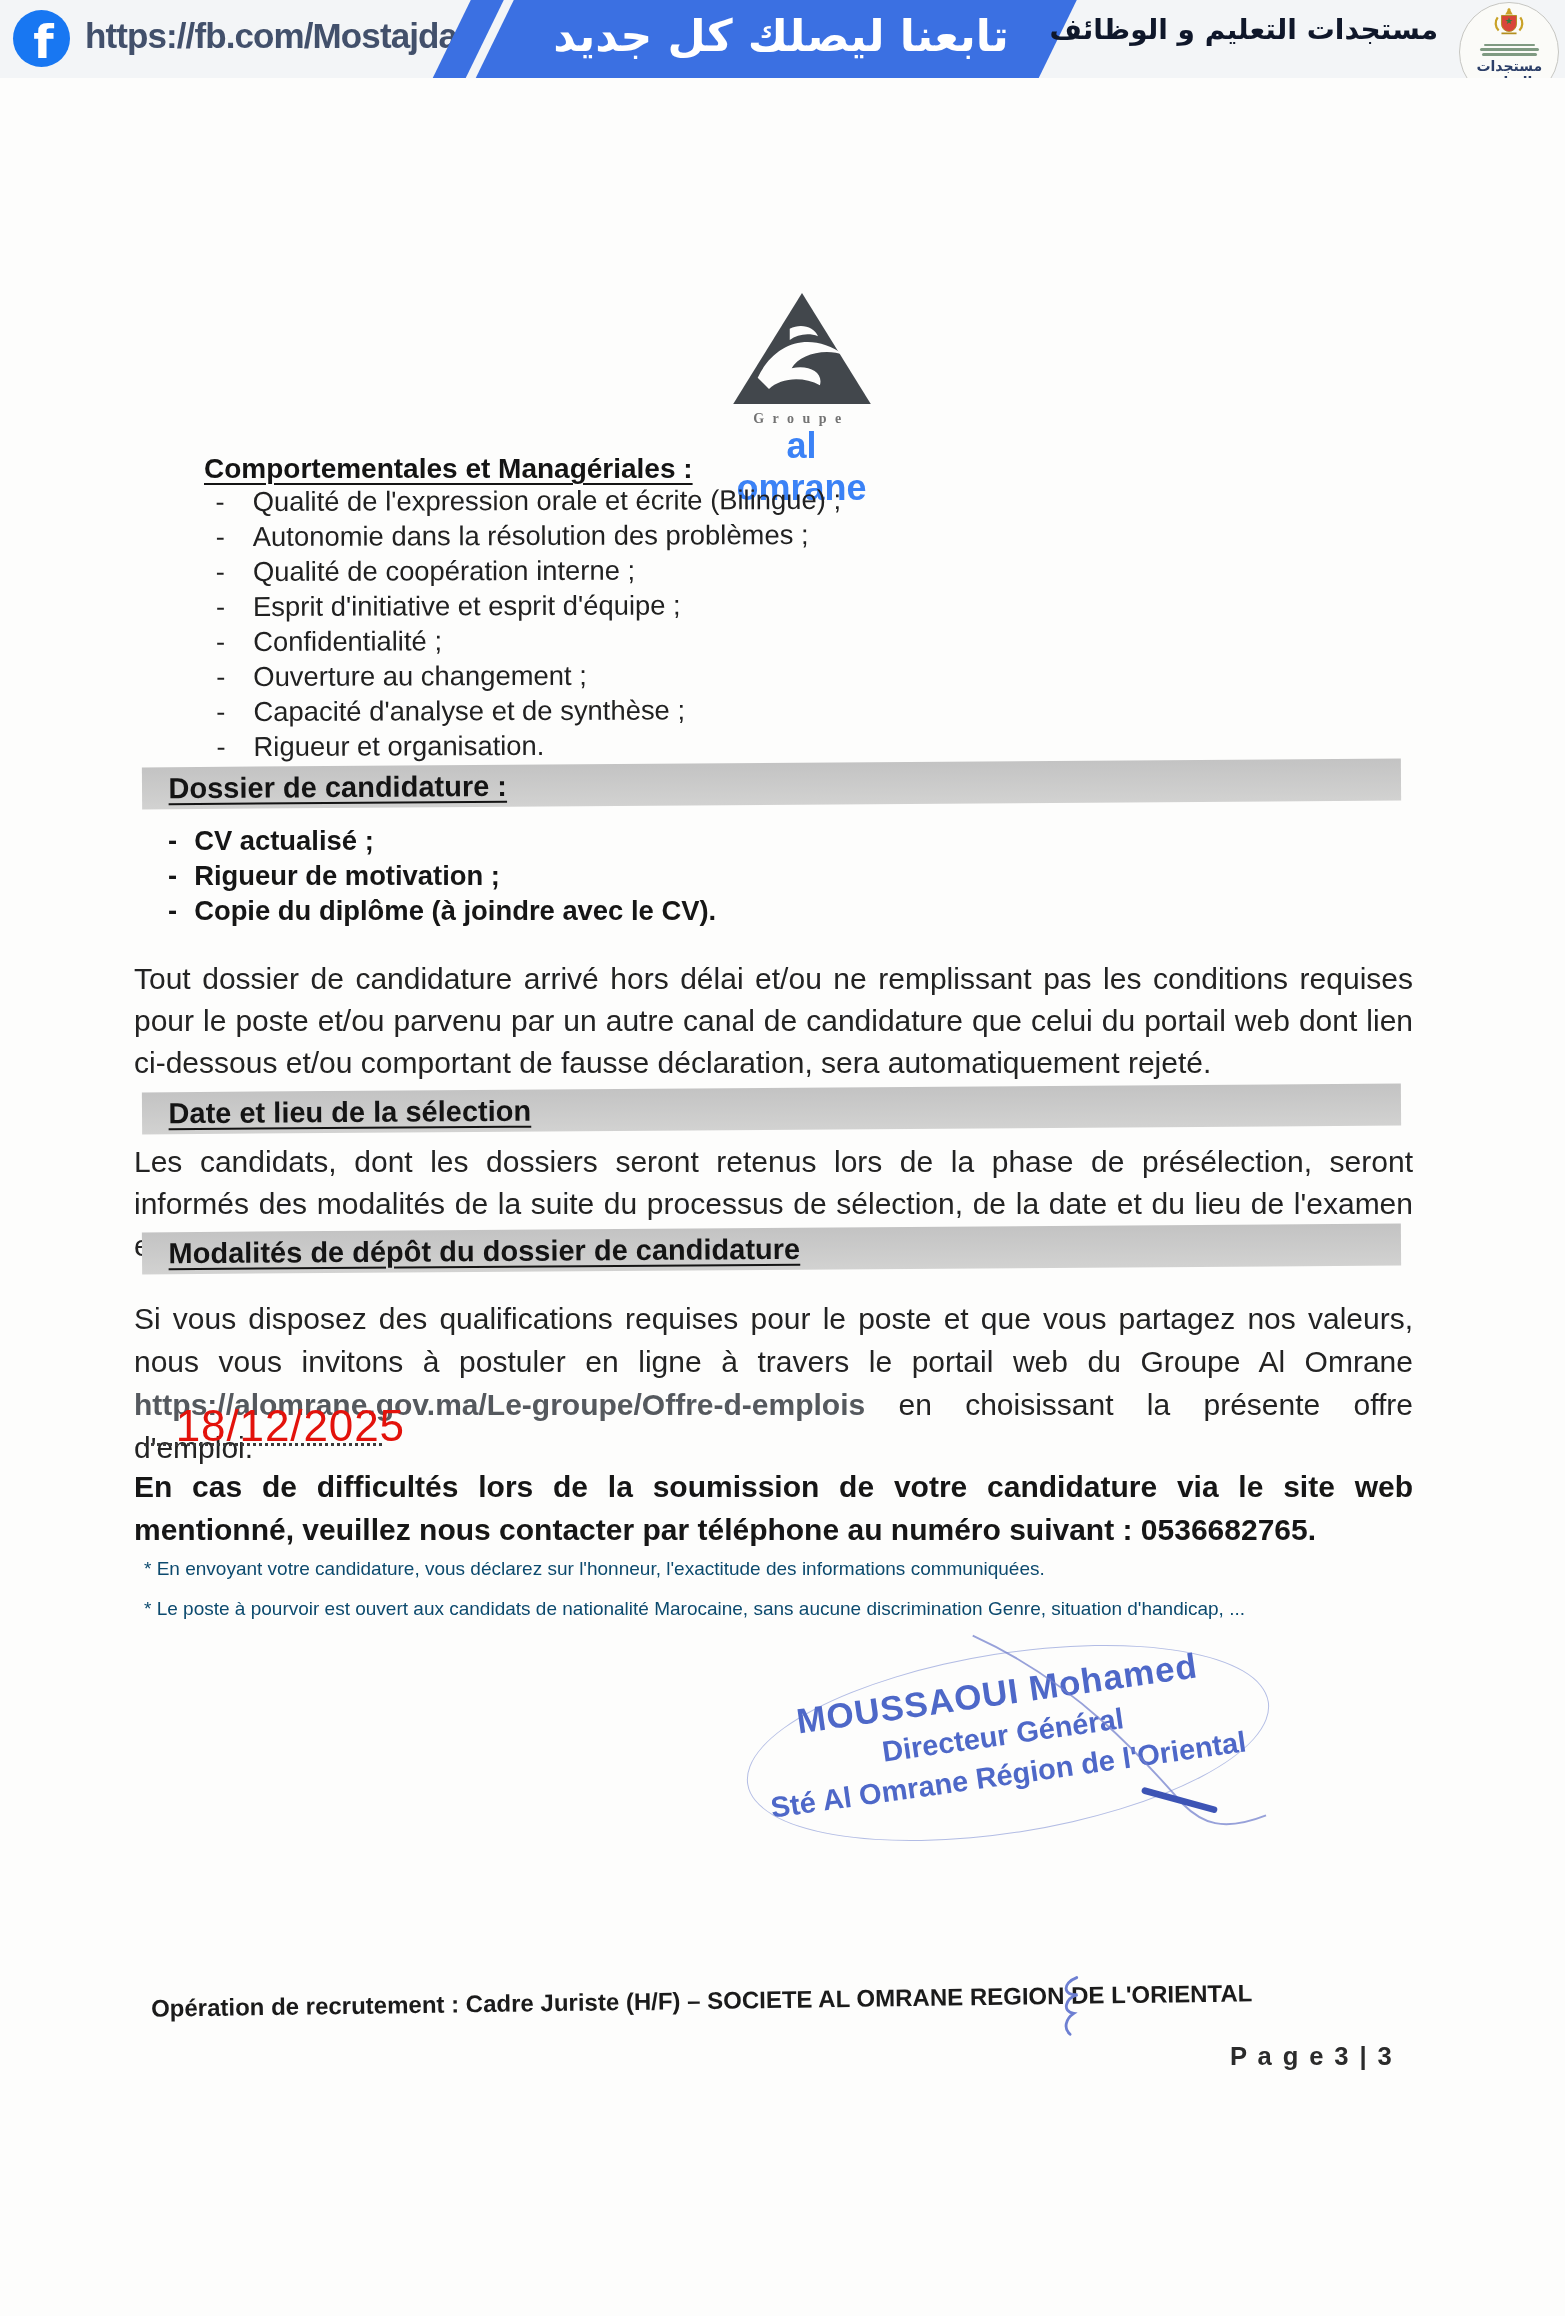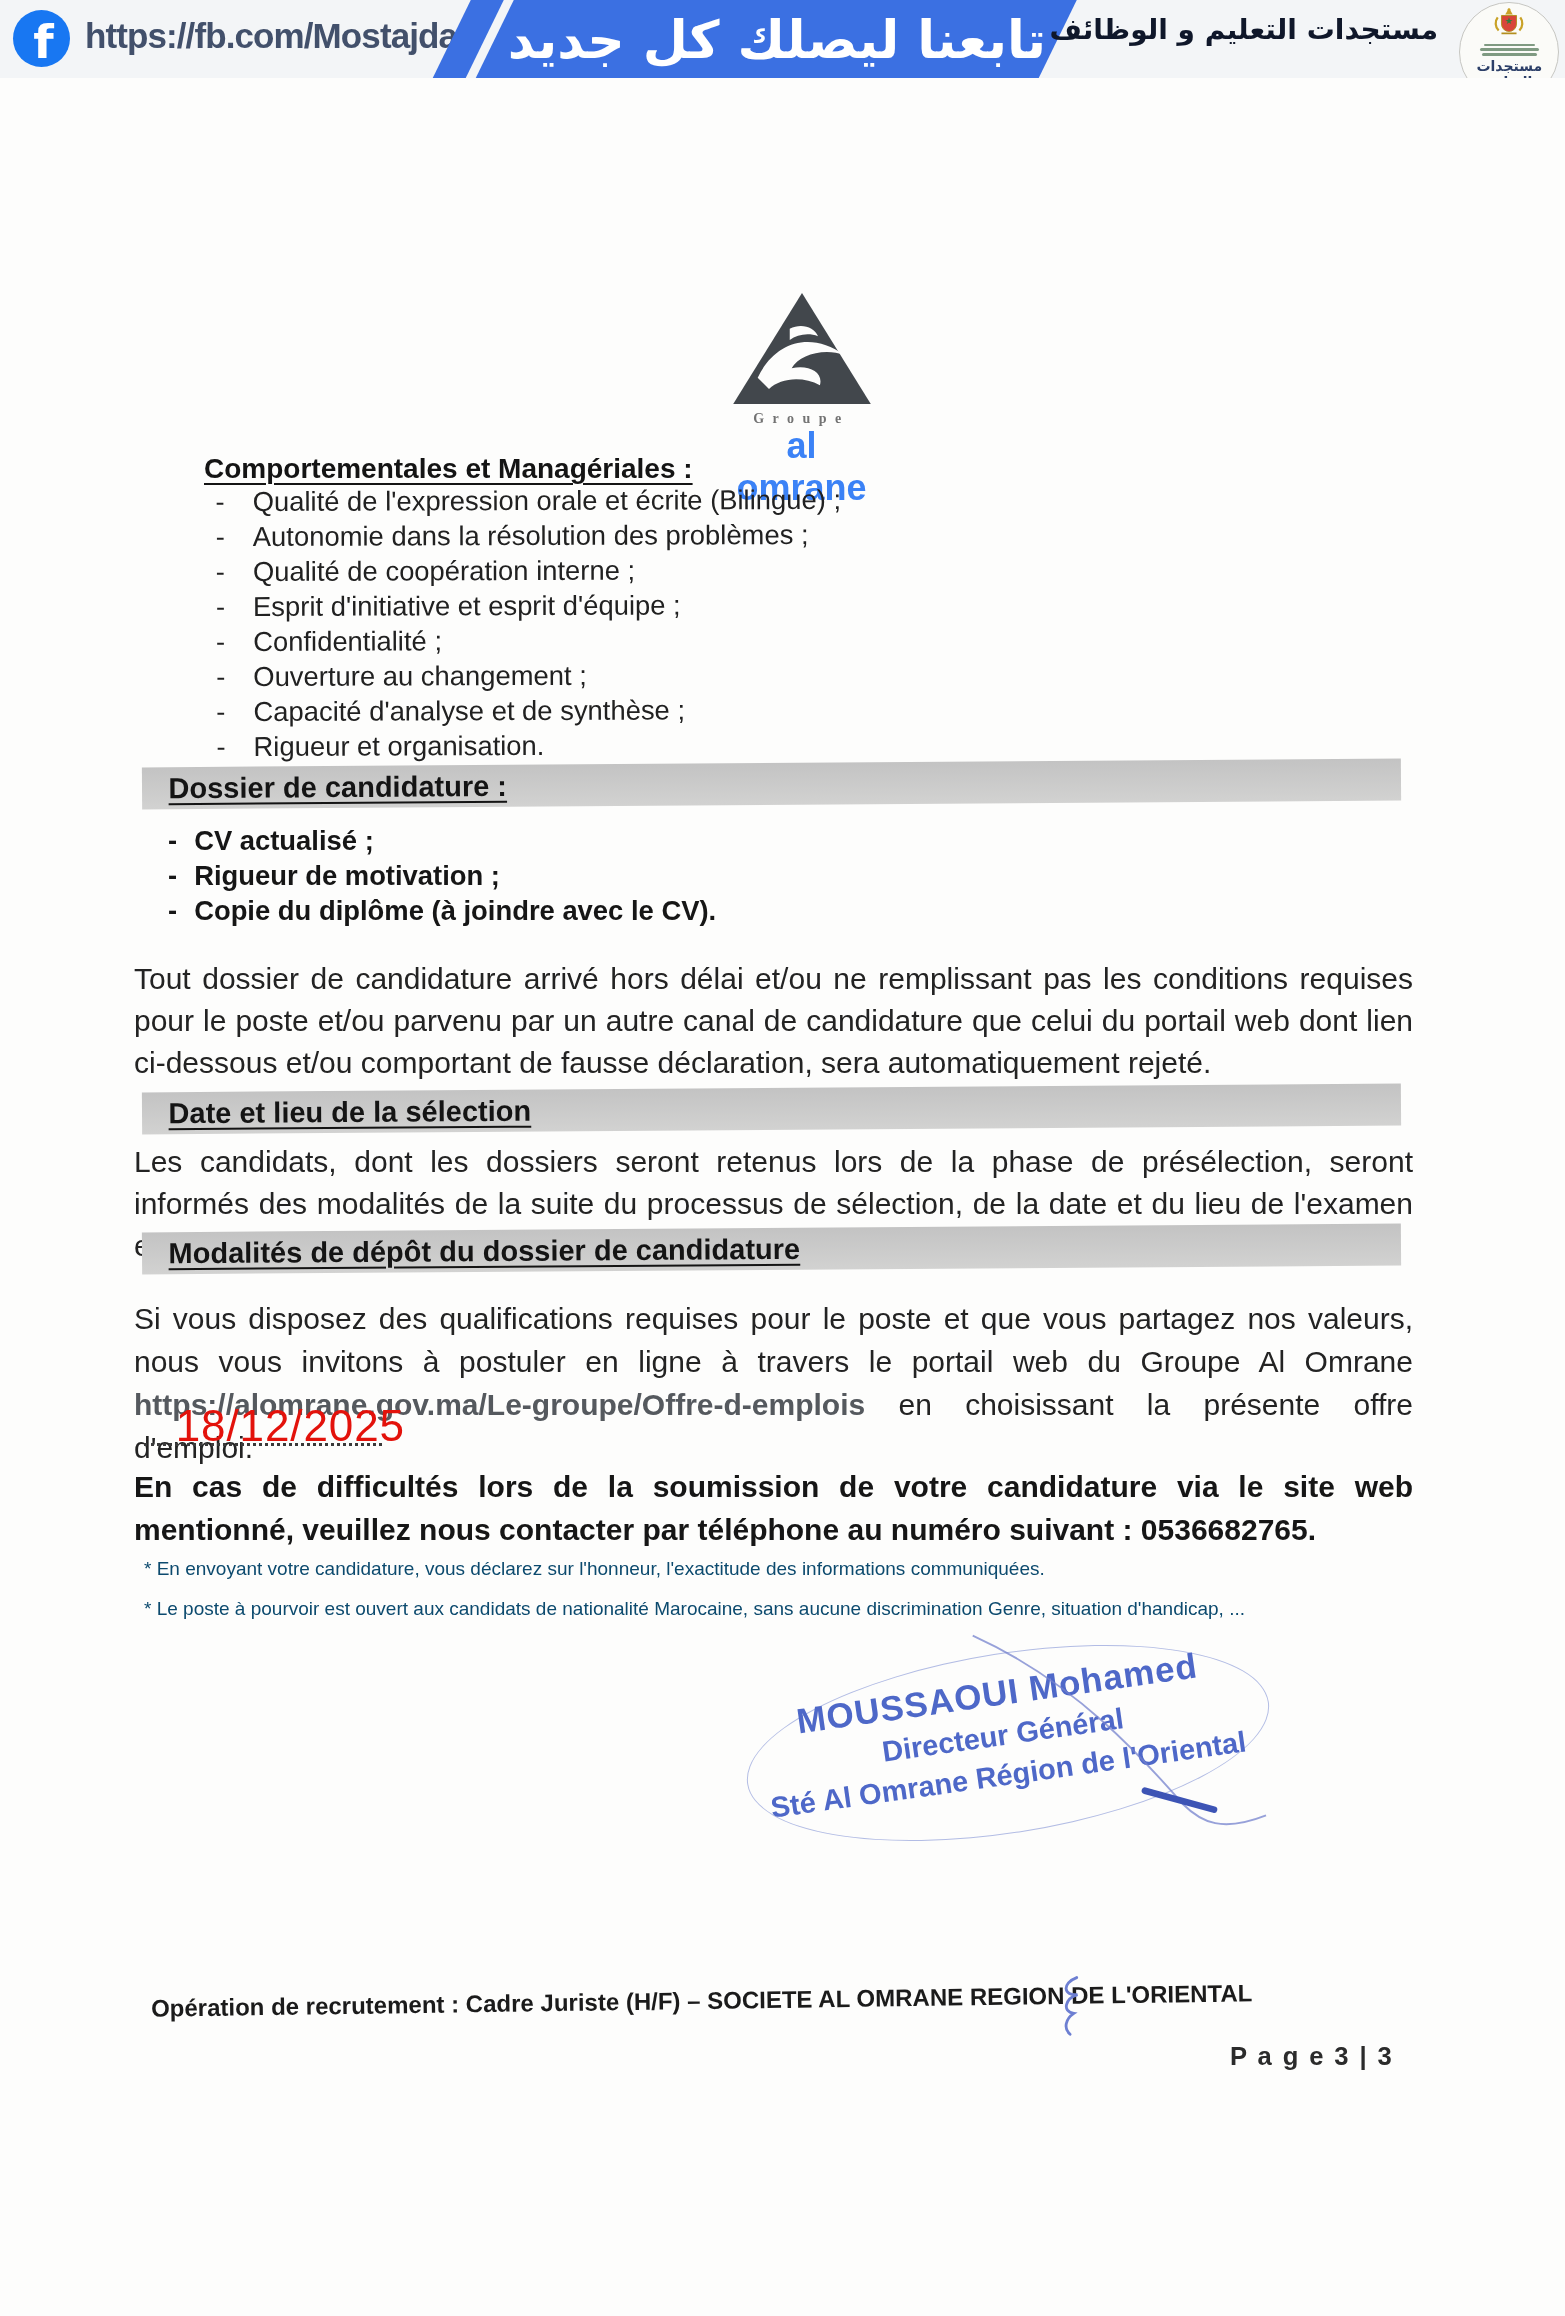--- a/index.html
+++ b/index.html
@@ -9,21 +9,21 @@
   }
   
   .header{position:absolute;left:0;top:0;width:1565px;height:78px;background:#f3f5f7;overflow:hidden;}
   .fb-badge{position:absolute;left:13.2px;top:9.5px;width:57px;height:57px;border-radius:50%;background:#1877f2;}
   .fb-badge::after{content:"f";position:absolute;left:20px;top:5.7px;color:#fff;font-weight:bold;
     font-size:47px;line-height:53px;font-family:"DejaVu Sans",sans-serif;}
   .fb-url{position:absolute;left:85px;top:16px;font-size:35px;font-weight:700;color:#42506b;letter-spacing:-0.9px;white-space:nowrap;}
   .banner-blue{position:absolute;left:452px;top:-7.6px;width:606px;height:93px;background:#3b70e2;transform:skewX(-26deg);}
   .banner-slash{position:absolute;left:485px;top:-7.6px;width:9.5px;height:93px;background:#f3f5f7;transform:skewX(-26deg);}
   .banner-text{position:absolute;left:516px;top:9.5px;width:530px;text-align:center;color:#ffffff;
-    font-size:52px;font-weight:700;font-family:"DejaVu Sans",sans-serif;direction:rtl;white-space:nowrap;}
+    font-size:44px;font-weight:700;font-family:"DejaVu Sans",sans-serif;direction:rtl;white-space:nowrap;}
   .site-title{position:absolute;right:127px;top:13.2px;color:#0f172a;font-size:28px;font-weight:700;
     font-family:"DejaVu Sans",sans-serif;direction:rtl;white-space:nowrap;}
   .badge{position:absolute;right:5.7px;top:1.9px;width:98px;height:98px;border-radius:50%;
     background:#fbfbf8;border:0.9px solid #c6c6c2;text-align:center;overflow:hidden;}
   .badge-line{height:2.8px;background:#7f9a82;border-radius:1.9px;margin:1.9px auto 0 auto;}
   .badge-title{font-family:"DejaVu Sans",sans-serif;direction:rtl;color:#2c3f68;font-weight:700;font-size:14px;margin-top:1.9px;}
   
   .logo-wrap{position:absolute;left:721px;top:291px;width:161px;text-align:center;}
   .logo-groupe{font-family:"Liberation Serif",serif;font-size:14px;letter-spacing:8.5px;color:#737373;margin-top:1.9px;font-weight:600;}
   .logo-name{font-size:36px;font-weight:700;color:#3b82f6;letter-spacing:0px;margin-top:-1.9px;}

